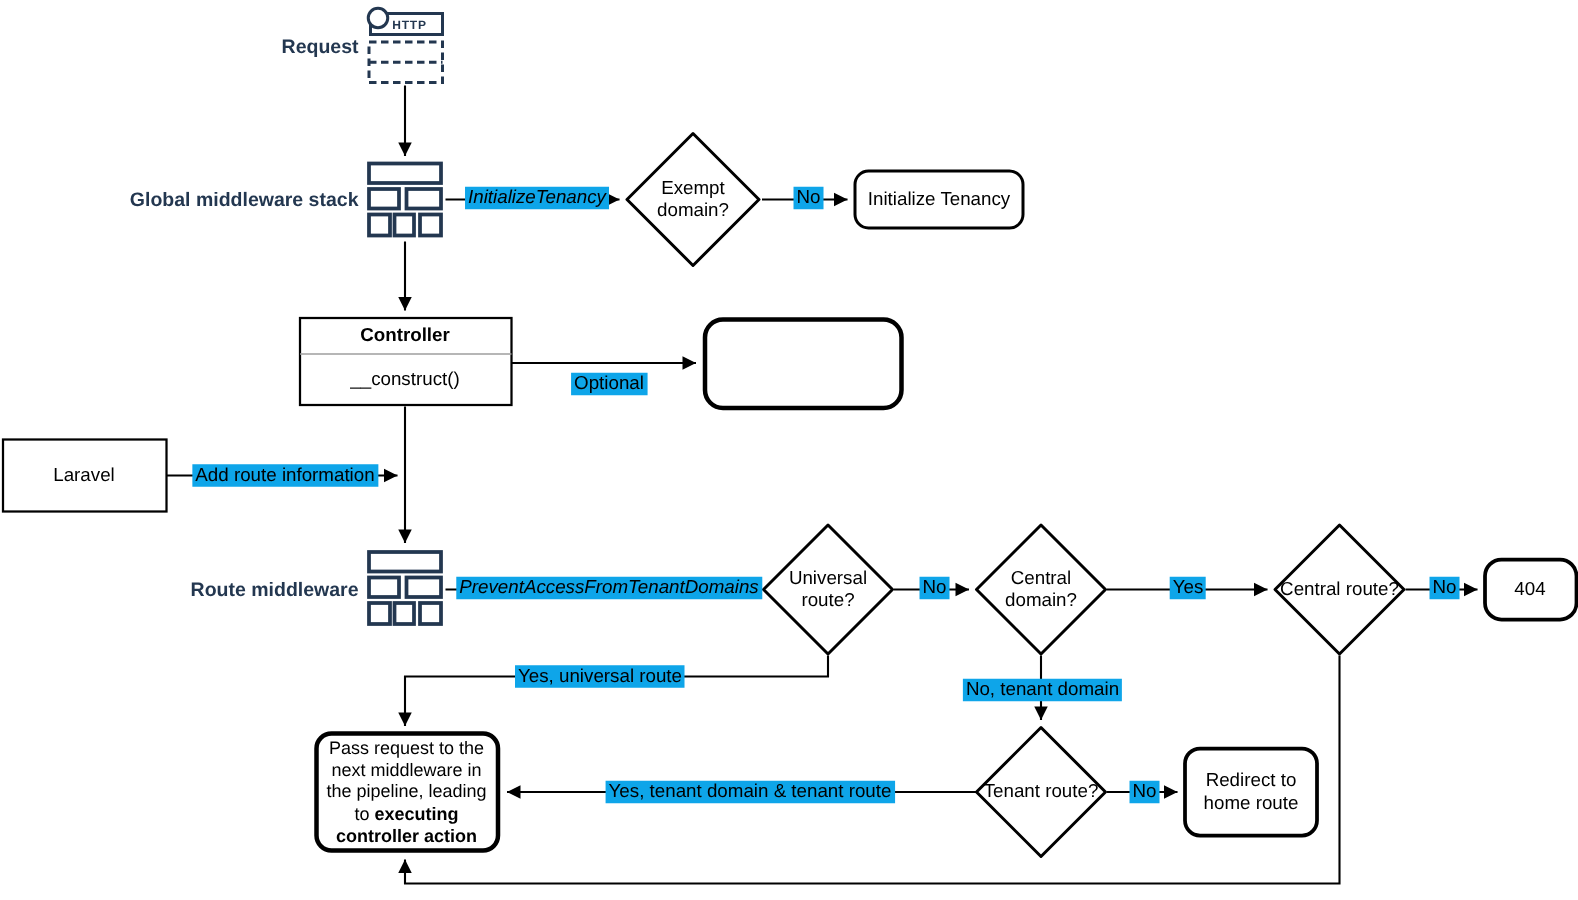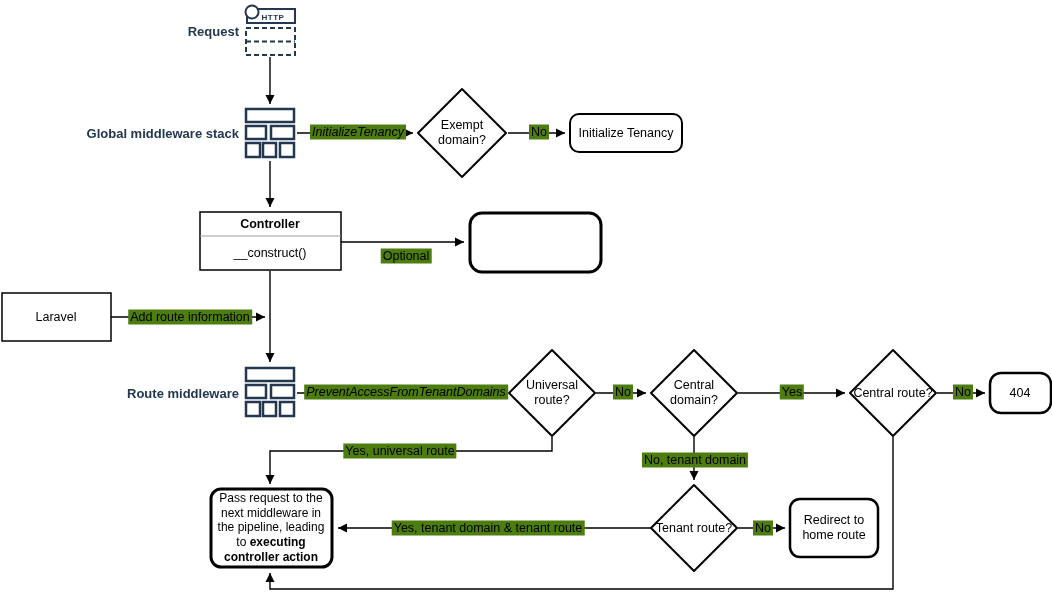--- a/index.html
+++ b/index.html
@@ -1,21 +1,21 @@
 <!DOCTYPE html>
 <html><head>
 <meta charset="utf-8">
 <style>
   html,body{margin:0;padding:0;background:#ffffff;}
   #stage{position:relative;width:1052px;height:600px;background:#ffffff;overflow:hidden;
          font-family:"Liberation Sans",sans-serif;}
   #shapes{position:absolute;left:0;top:0;}
   .t{position:absolute;font-size:12.5px;color:#000;line-height:1.2;}
   .c{transform:translate(-50%,-50%);text-align:center;}
-  .edge{background:#4d7c0f;white-space:nowrap;padding:0 2px;}
+  .edge{background:#0ea5e9;white-space:nowrap;padding:0 2px;}
   .it{font-style:italic;}
   .b{font-weight:bold;}
   .stacklbl{position:absolute;right:813px;transform:translateY(-50%);white-space:nowrap;
             font-weight:bold;font-size:13px;color:#233750;text-align:center;}
   .httptxt{position:absolute;transform:translate(-50%,-50%);font-size:8px;letter-spacing:.5px;
            color:#233750;font-weight:bold;}
   .passtxt{font-size:12px;line-height:1.22;}
 </style>
 </head>
 <body>
@@ -118,15 +118,15 @@
   <div class="t c edge" style="left:539px;top:132px">No</div>
   <div class="t c edge" style="left:406px;top:256px">Optional</div>
   <div class="t c edge" style="left:190px;top:317px">Add route information</div>
   <div class="t c edge it" style="left:406px;top:392px">PreventAccessFromTenantDomains</div>
   <div class="t c edge" style="left:623px;top:392px">No</div>
   <div class="t c edge" style="left:792px;top:392px">Yes</div>
   <div class="t c edge" style="left:963px;top:392px">No</div>
   <div class="t c edge" style="left:400px;top:451px">Yes, universal route</div>
   <div class="t c edge" style="left:695px;top:460px">No, tenant domain</div>
   <div class="t c edge" style="left:763px;top:528px">No</div>
-  <div class="t c edge" style="left:488px;top:528px">Yes, tenant domain &amp; tenant route</div>
+  <div class="t c edge" style="left:500px;top:528px">Yes, tenant domain &amp; tenant route</div>
 
 </div>
 
 </body></html>

